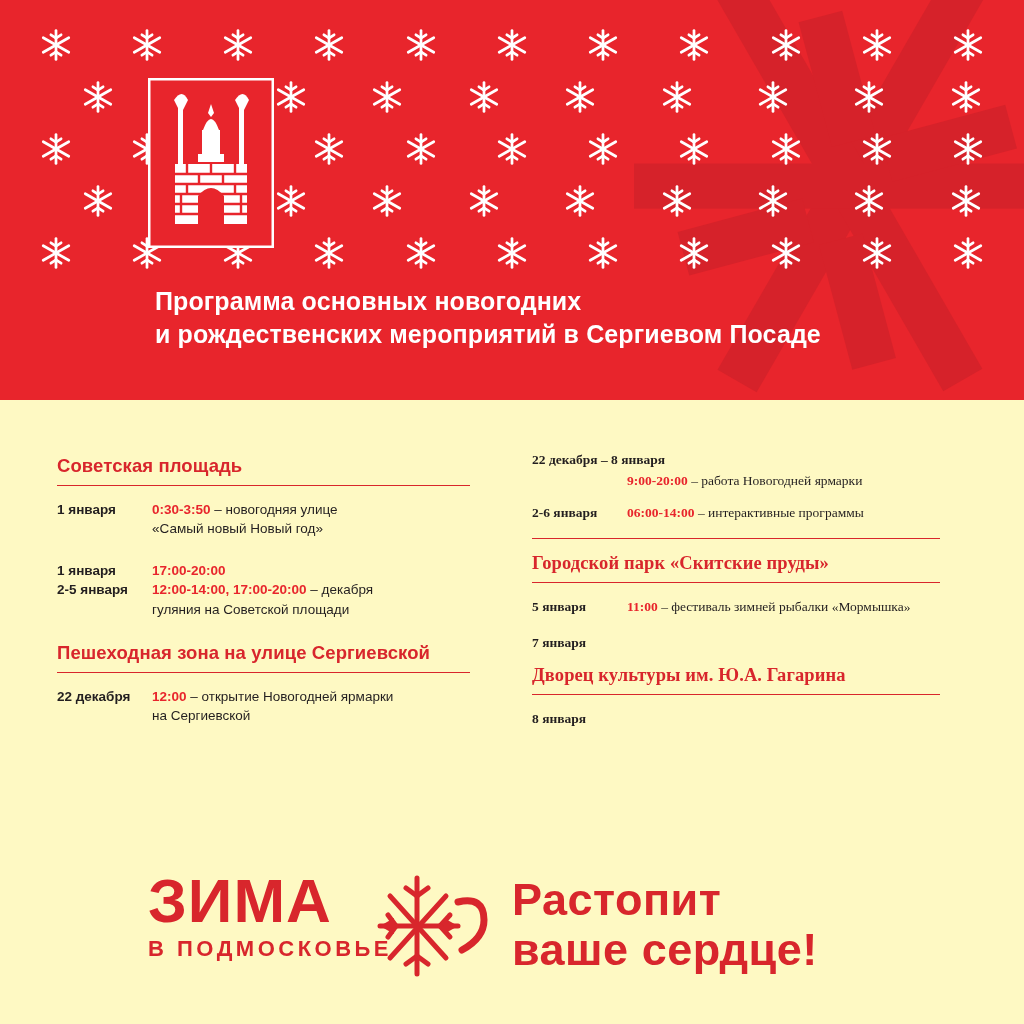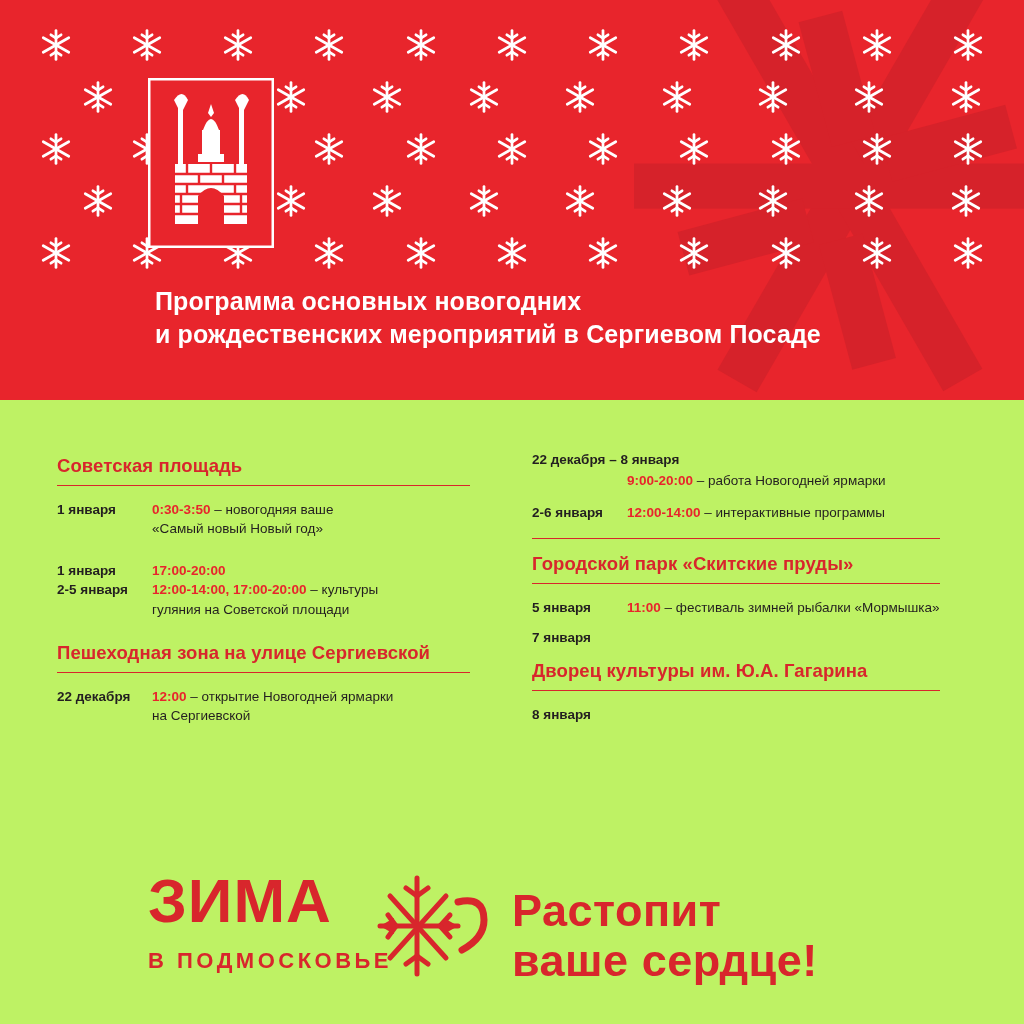--- a/index.html
+++ b/index.html
@@ -2,21 +2,21 @@
 <html lang="ru"><head>
 <meta charset="utf-8">
 <style>
   * { box-sizing: border-box; margin: 0; padding: 0; }
   html, body {
     width: 1024px; height: 1024px;
     background: #ffffff;
     font-family: "Liberation Sans", sans-serif;
     overflow: hidden;
   }
-  .page { position: relative; width: 1024px; height: 1024px; background: #bef264; }
+  .page { position: relative; width: 1024px; height: 1024px; background: #fef9c3; }
 
   
   .header {
     position: relative;
     width: 1024px; height: 400px;
     background: #e8252c;
     overflow: hidden;
   }
   .big-snowflake {
     position: absolute;
@@ -58,21 +58,21 @@
   .content {
     position: absolute;
     top: 400px; left: 0;
     width: 1024px; height: 450px;
     display: flex;
   }
   .col {
     position: relative;
   }
   .col-left  { width: 470px; padding: 55px 0 0 57px; }
-  .col-right { width: 554px; padding: 50px 84px 0 62px; }
+  .col-right { width: 554px; padding: 50px 84px 0 62px; font-family: Liberation Serif, serif; }
 
   .venue {
     color: #d8262c;
     font-size: 18.5px;
     font-weight: bold;
     letter-spacing: .1px;
     margin-bottom: 6px;
   }
   .rule {
     border: 0;
@@ -117,25 +117,25 @@
     font-size: 62px;
     letter-spacing: 1px;
     line-height: 1;
     font-family: "Liberation Sans", sans-serif;
   }
   .zima-sub {
     color: #d8262c;
     font-weight: bold;
     font-size: 22px;
     letter-spacing: 3.5px;
-    margin-top: 16px;
+    margin-top: 4px;
   }
   .slogan {
     position: absolute;
-    left: 512px; top: 36px;
+    left: 512px; top: 25px;
     color: #d8262c;
     font-weight: bold;
     font-size: 45px;
     line-height: 1.12;
     letter-spacing: .5px;
   }
   .flake-logo {
     position: absolute;
     left: 372px; top: 16px;
     width: 130px; height: 120px;
@@ -811,39 +811,39 @@
     <div class="col col-left">
 
       <div>
         <div class="venue">Советская площадь</div>
         <hr class="rule">
 
         <div class="group">
           <div class="ev">
             <span class="date">1 января</span>
             <span class="body">
-              <span class="time">0:30-3:50</span><span class="dash"> – новогодняя ваше</span><br>
+              <span class="time">0:30-3:50</span><span class="dash"> – новогодняя улице</span><br>
               <span>«Самый новый Новый год»</span>
             </span>
           </div>
         </div>
 
         <div class="gap-sm"></div>
 
         <div class="group">
           <div class="ev" style="margin-bottom:0;">
             <span class="date">1 января</span>
             <span class="body">
               <span class="time">17:00-20:00</span>
             </span>
           </div>
           <div class="ev">
             <span class="date">2-5 января</span>
             <span class="body">
-              <span class="time">12:00-14:00, 17:00-20:00</span><span class="dash"> – культуры</span><br>
+              <span class="time">12:00-14:00, 17:00-20:00</span><span class="dash"> – декабря</span><br>
               <span>гуляния на Советской площади</span>
             </span>
           </div>
         </div>
 
         <div class="gap-sm"></div>
       </div>
 
       <div>
         <div class="venue">Пешеходная зона на улице Сергиевской</div>
@@ -869,31 +869,31 @@
         <div class="ev">
           <span class="date"></span>
           <span class="body">
             <span class="time">9:00-20:00</span><span class="dash"> – работа Новогодней ярмарки</span>
           </span>
         </div>
         <div class="gap-sm"></div>
         <div class="ev">
           <span class="date">2-6 января</span>
           <span class="body">
-            <span class="time">12:00-14:00</span><span class="dash"> – интерактивные программы</span>
+            <span class="time">06:00-14:00</span><span class="dash"> – интерактивные программы</span>
           </span>
         </div>
       </div>
 
       <hr class="rule" style="margin-top:16px;margin-bottom:14px;">
 
       <div>
         <div class="venue">Городской парк «Скитские пруды»</div>
         <hr class="rule">
-        <div class="ev" style="margin-bottom:10px;">
+        <div class="ev" style="margin-bottom:16px;">
           <span class="date">5 января</span>
           <span class="body">
             <span class="time">11:00</span><span class="dash"> – фестиваль зимней рыбалки «Мормышка»</span>
           </span>
         </div>
         <div class="ev">
           <span class="date">7 января</span>
         </div>
       </div>
 

